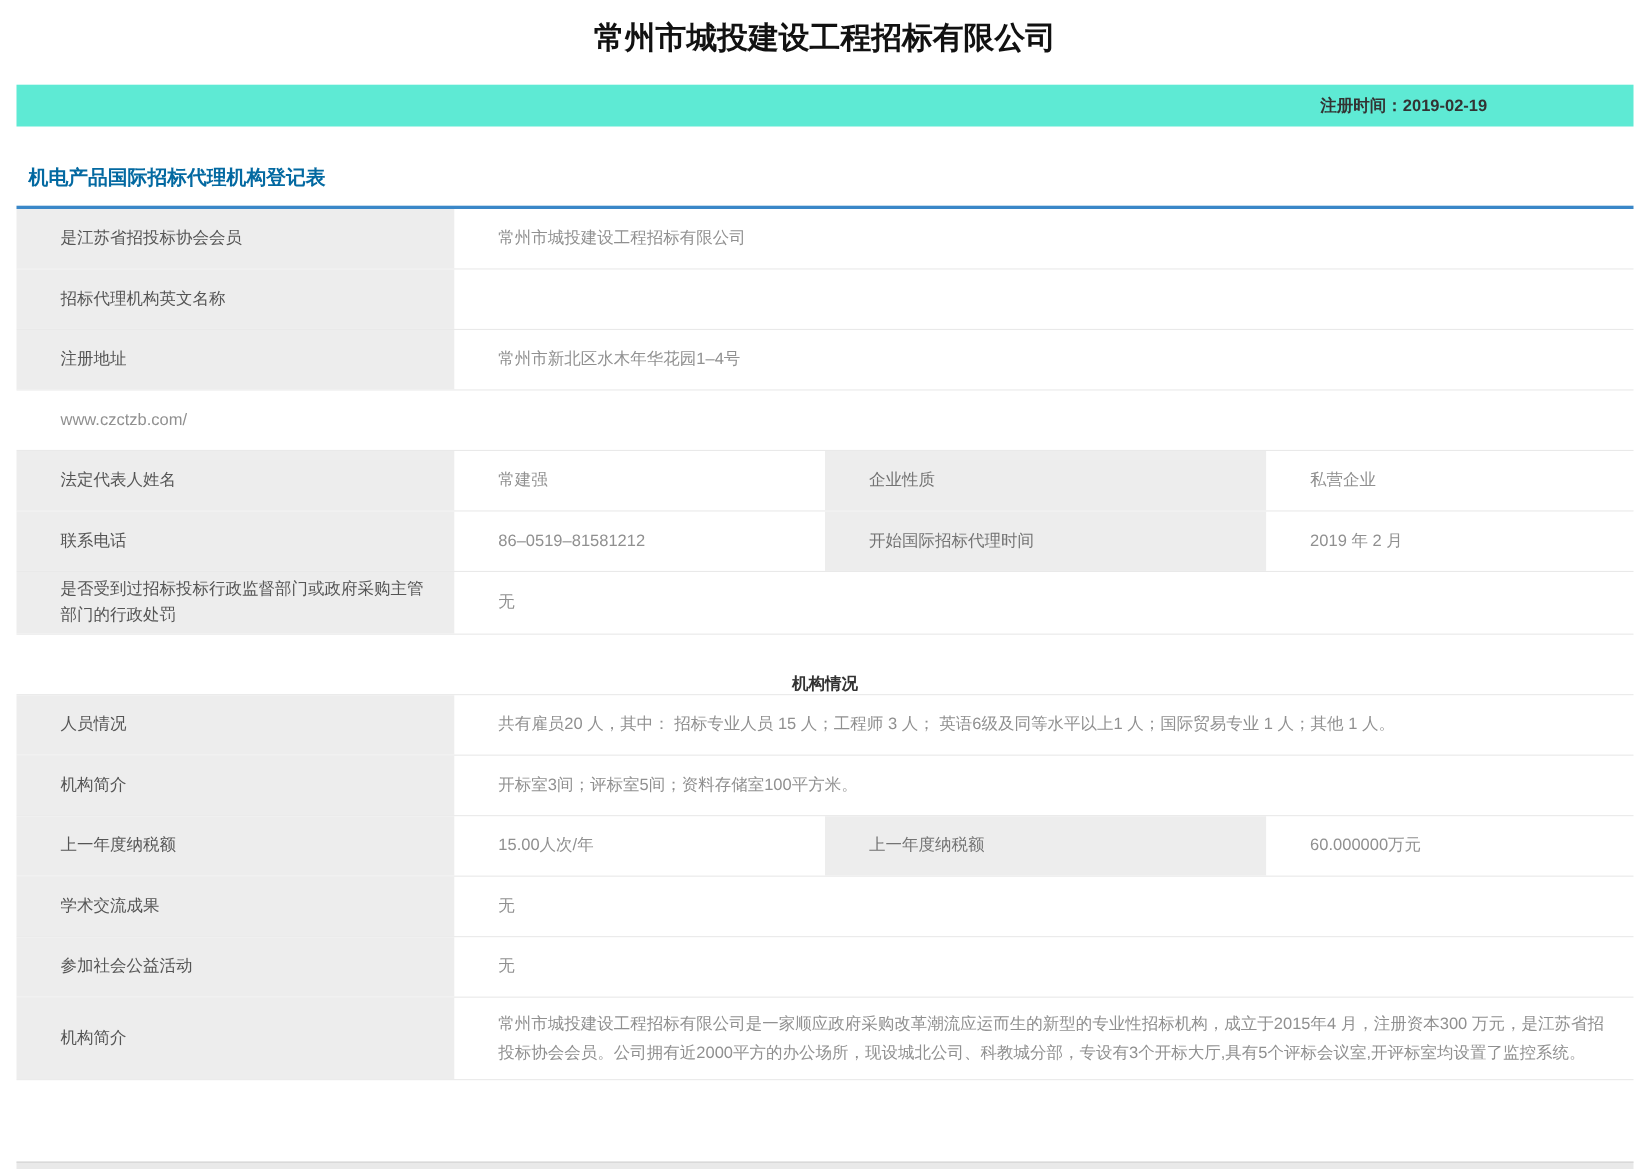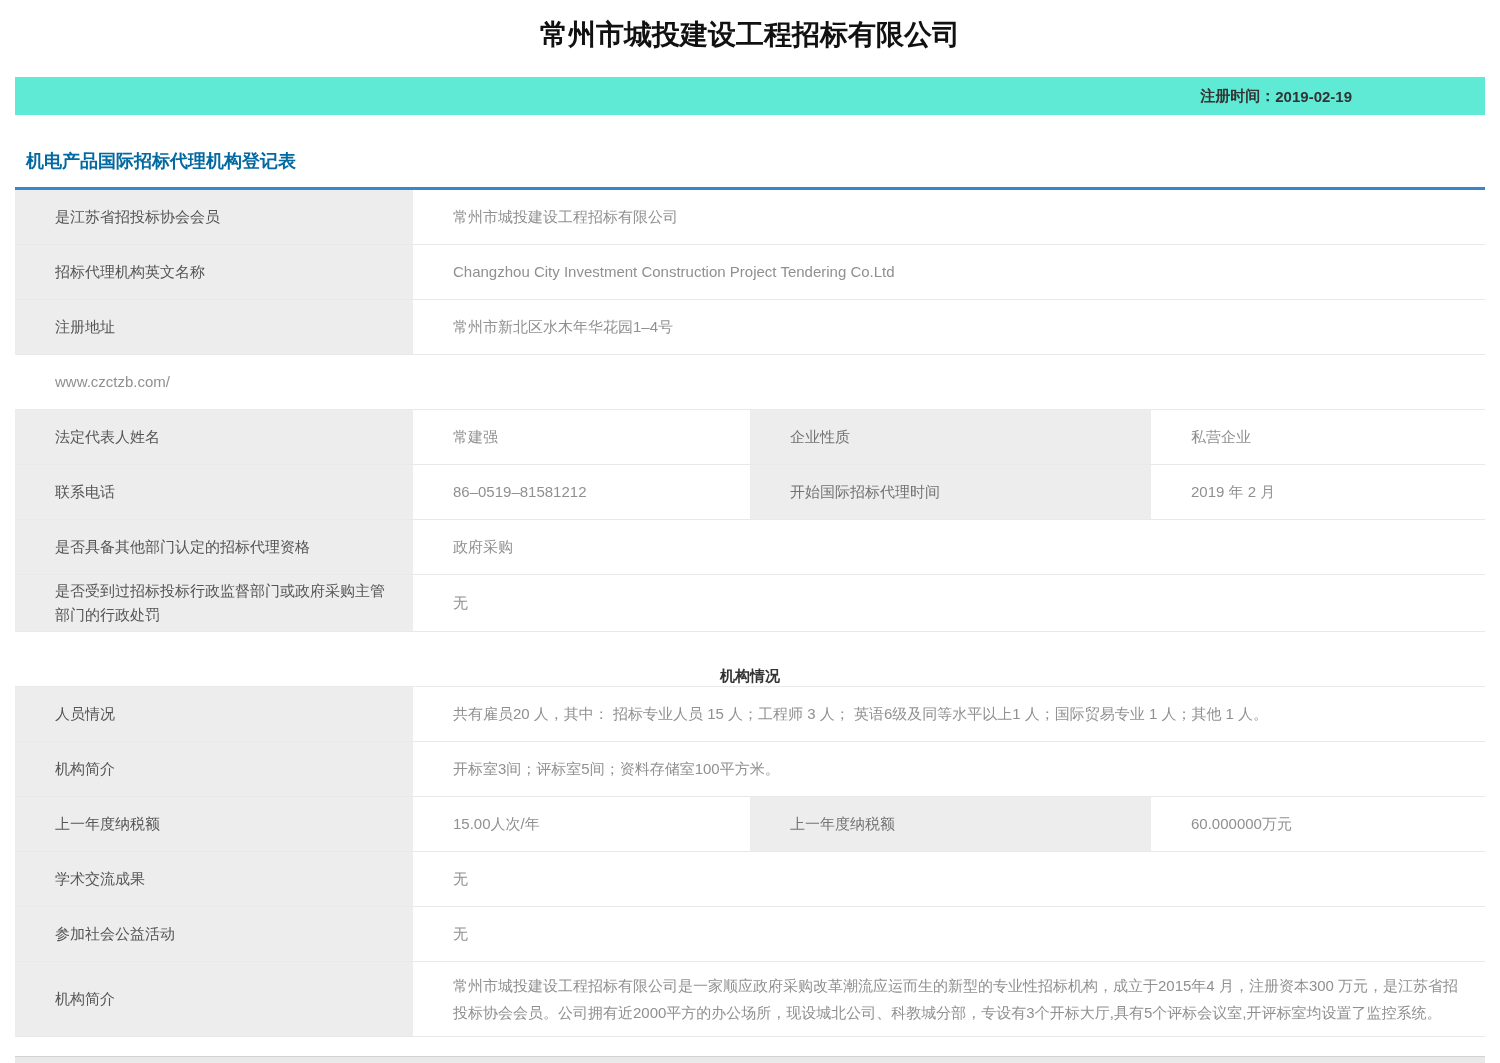--- a/index.html
+++ b/index.html
@@ -105,21 +105,20 @@
 
   <div class="reg-table">
 
     <div class="row">
       <div class="cell label">是江苏省招投标协会会员</div>
       <div class="cell value">常州市城投建设工程招标有限公司</div>
     </div>
 
     <div class="row">
       <div class="cell label">招标代理机构英文名称</div>
-      <div class="cell value">Changzhou City Investment Construction Project Tendering Co.Ltd</div>
     </div>
 
     <div class="row">
       <div class="cell label">注册地址</div>
       <div class="cell value">常州市新北区水木年华花园1–4号</div>
     </div>
 
     <div class="row">
       <div class="cell value">www.czctzb.com/</div>
     </div>
@@ -131,24 +130,20 @@
       <div class="cell value value2">私营企业</div>
     </div>
 
     <div class="row four">
       <div class="cell label">联系电话</div>
       <div class="cell value value1">86–0519–81581212</div>
       <div class="cell label2">开始国际招标代理时间</div>
       <div class="cell value value2">2019 年 2 月</div>
     </div>
 
-    <div class="row">
-      <div class="cell label">是否具备其他部门认定的招标代理资格</div>
-      <div class="cell value">政府采购</div>
-    </div>
 
     <div class="row">
       <div class="cell label">是否受到过招标投标行政监督部门或政府采购主管部门的行政处罚</div>
       <div class="cell value">无</div>
     </div>
 
     <div class="row section-row">
       <span>机构情况</span>
     </div>
 

